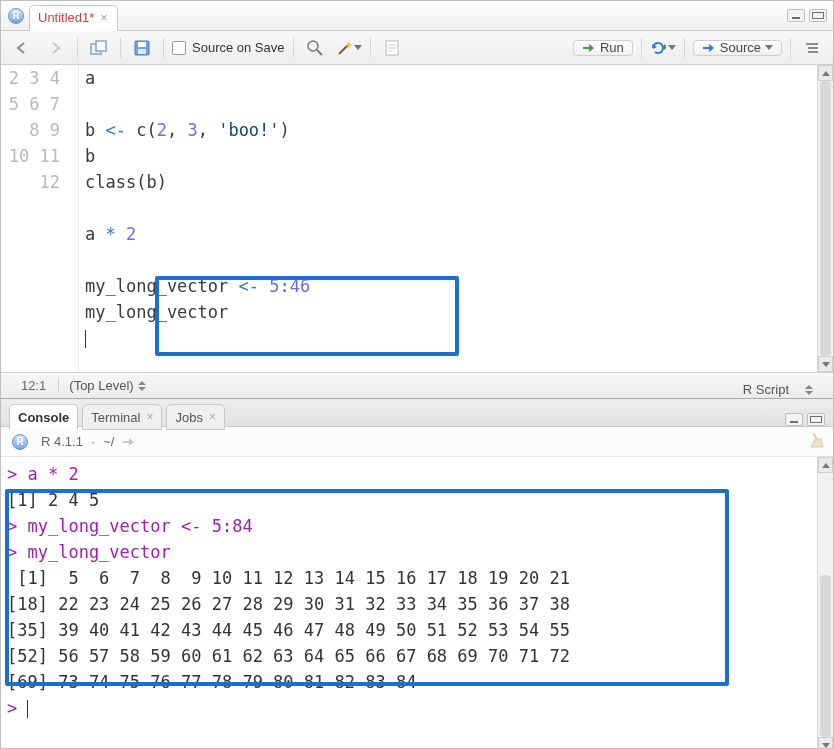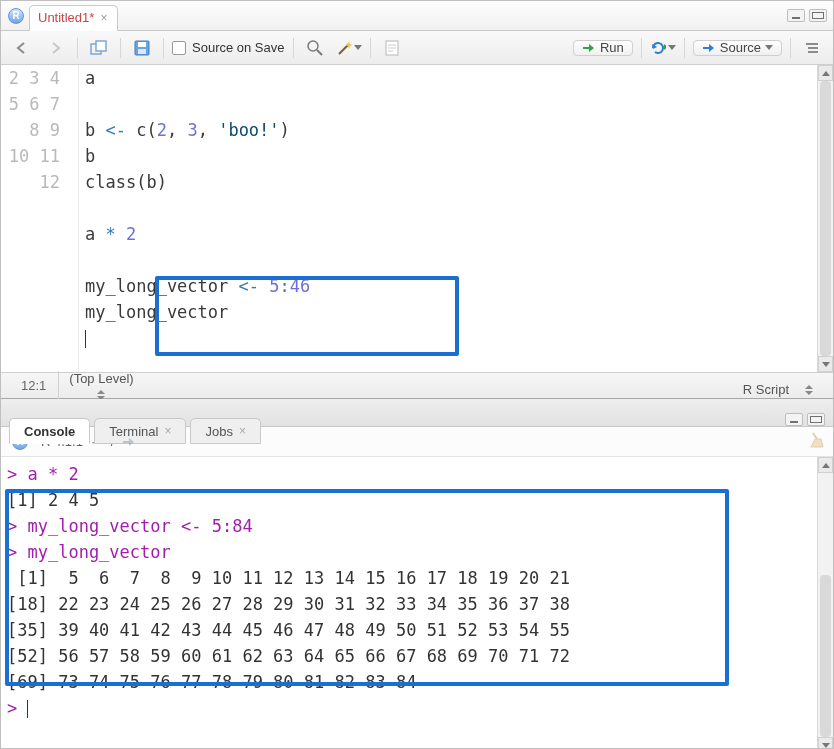--- a/index.html
+++ b/index.html
@@ -70,40 +70,40 @@
   .arrow-up, .arrow-dn { width:0; height:0; border-left:4px solid transparent; border-right:4px solid transparent; }
   .arrow-up { border-bottom:5px solid #777; }
   .arrow-dn { border-top:5px solid #777; }
 
   .statusbar {
     display:flex; align-items:center; height:26px;
     background:linear-gradient(#f6f6f6,#ececec);
     border-top:1px solid #cfcfcf; padding:0 20px; gap:12px; color:#555;
   }
   .statusbar .pos { color:#666; }
-  .statusbar .scope { display:flex; align-items:center; gap:4px; border-left:1px solid #d0d0d0; padding-left:10px;flex-direction:column; }
+  .statusbar .scope { display:flex; align-items:center; gap:4px; border-left:1px solid #d0d0d0; padding-left:10px; }
   .statusbar .right { margin-left:auto; display:flex; align-items:center; gap:16px;margin-top:8px; }
   .updn { display:inline-flex; flex-direction:column; line-height:0; }
   .updn span { width:0; height:0; border-left:4px solid transparent; border-right:4px solid transparent; }
   .updn .u { border-bottom:4px solid #888; margin-bottom:2px; }
   .updn .d { border-top:4px solid #888; }
 
   
   .splitter { height:8px; background:#f3f3f3; }
 
   
   .console-pane { flex:1; display:flex; flex-direction:column; }
   .ctabbar { display:flex; align-items:flex-end; height:28px; background:linear-gradient(#eeeeee,#e2e2e2); border-bottom:1px solid #c8c8c8; padding:0 8px; gap:0; }
   .ctab {
     display:flex; align-items:center; gap:6px;
-    height:26px; padding:0 14px;
+    height:26px; padding:0 8px;
     border:1px solid #c8c8c8; border-bottom:1px solid #fff;
     background:#fff; border-radius:5px 5px 0 0;
     margin-right:4px;
-    position:relative; top:18px;
+    position:relative; top:4px;
     font-weight:600; color:#333;
   }
   .ctab.inactive { background:#efefef; border-bottom:1px solid #c8c8c8; color:#555; font-weight:400; }
   .ctab .x { color:#aaa; font-size:12px; }
   .cinfobar { display:flex; align-items:center; height:30px; padding:0 8px; gap:8px; border-bottom:1px solid #e4e4e4; background:#fcfcfc; color:#666; }
   .broom { margin-left:auto; opacity:.55; }
   .console-body { flex:1; font: 17px/26px "Lucida Console", Menlo, Consolas, monospace; white-space: pre; padding: 4px 6px 6px 6px; position:relative; overflow:hidden; color:#333; }
   .console-body .cmd { color:#a21caf; }
   .hl-console { left: 4px; top: 32px; width: 724px; height: 197px; }
   .console-wrap { flex:1; display:flex; overflow:hidden; }

